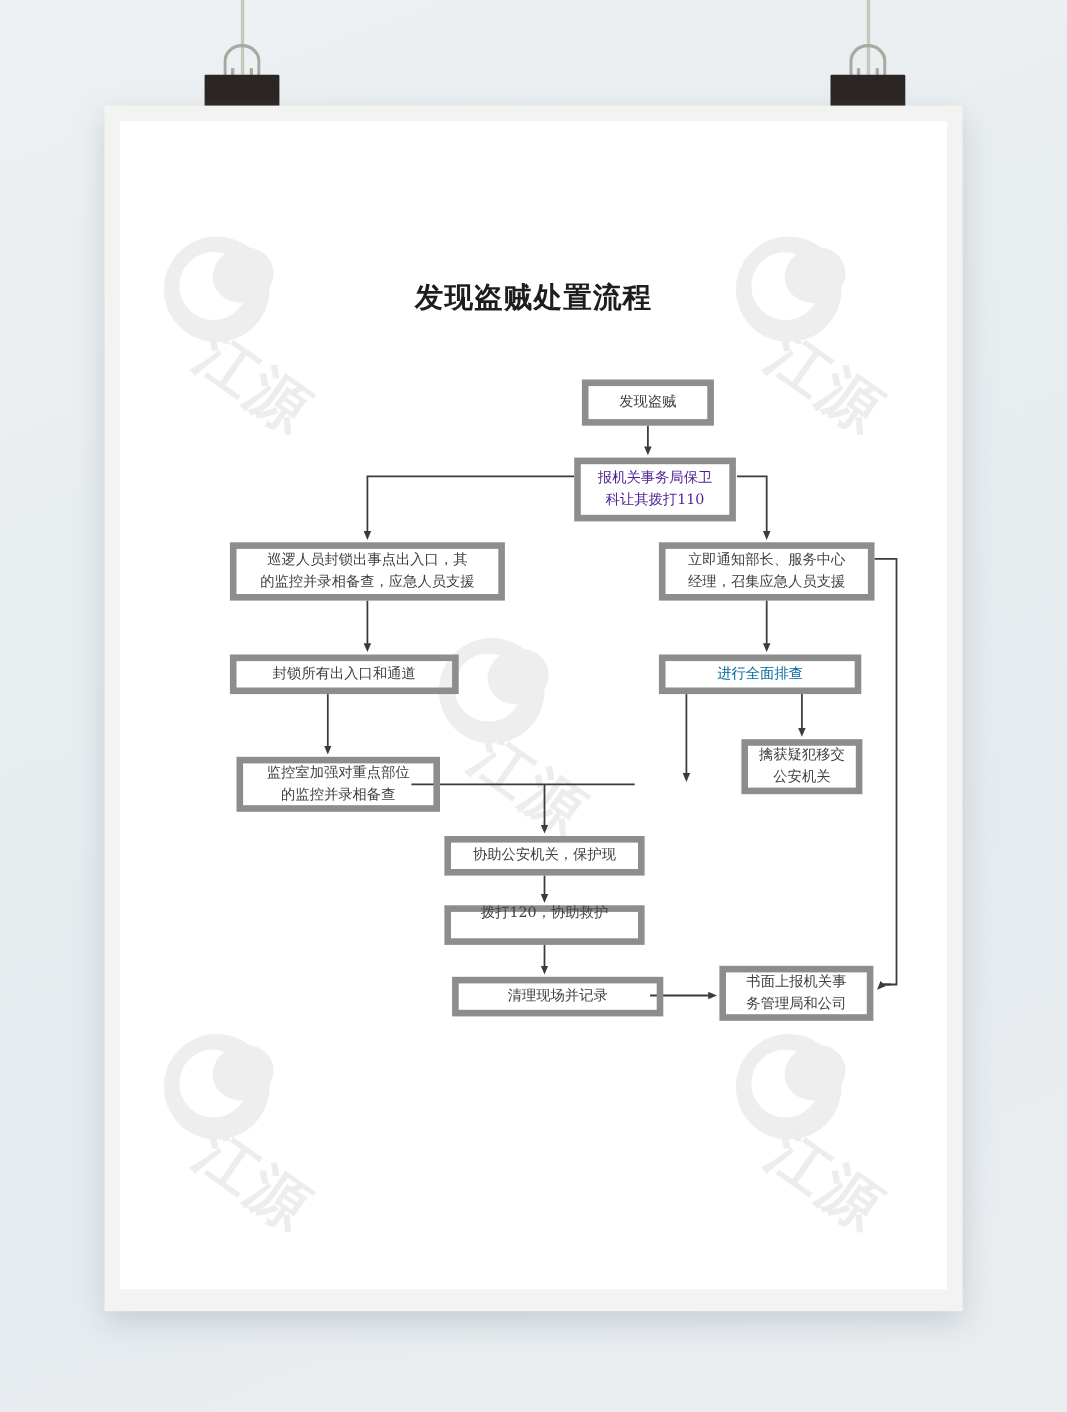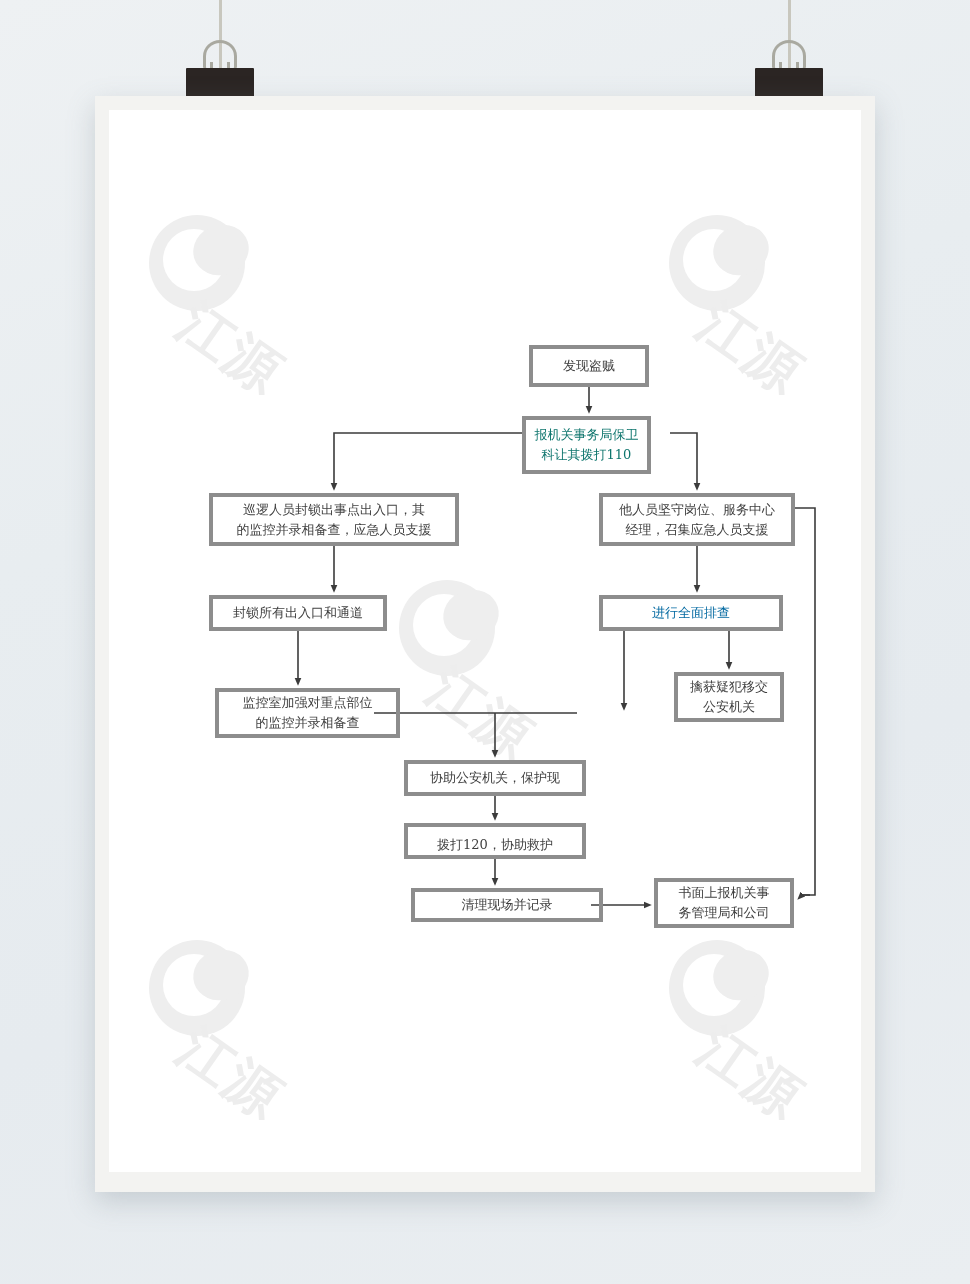--- a/index.html
+++ b/index.html
@@ -165,31 +165,31 @@
   #flow-svg {
     position: absolute;
     left: 0; top: 0;
     width: 752px;
     height: 1062px;
   }
 
   .node {
     position: absolute;
     box-sizing: border-box;
-    border: 4px solid #a3a3a3;
+    border: 6px solid #a3a3a3;
     background: transparent;
     display: flex;
     align-items: center;
     justify-content: center;
     text-align: center;
     font-family: "DejaVu Serif", "Liberation Serif", serif;
     font-size: 13px;
     line-height: 20px;
     color: #3f3f3f;
-    padding: 0 6px;
+    padding: 12px 6px;
   }
   .node span { display: block; width: 100%; }
 </style>
 </head>
 <body>
 
 <div id="scene">
 
   <div class="string left"></div>
   <div class="string right"></div>
@@ -231,20 +231,21 @@
           <div class="wm" style="left: 40px; top: 830px;">
             <div class="logo"></div>
             <div class="wmtext">江源</div>
           </div>
           <div class="wm" style="left: 560px; top: 830px;">
             <div class="logo"></div>
             <div class="wmtext">江源</div>
           </div>
         </div>
 
+      <div id="chart-title">发现盗贼处置流程</div>
 
       <div id="flow">
         <svg id="flow-svg" viewBox="0 0 752 1062">
           <defs>
             <marker id="arrow" markerWidth="9" markerHeight="9" refX="4.2" refY="4" orient="auto" markerUnits="userSpaceOnUse">
               <path d="M0,0.6 L8,4 L0,7.4 z" fill="#3b3b3b"></path>
             </marker>
           </defs>
           <g id="edge-group" stroke="#3b3b3b" stroke-width="1.6" fill="none">
               <path d="M 480 277 L 480 300" marker-end="url(#arrow)"></path>
@@ -264,39 +265,39 @@
               <path d="M 701 785 L 691 785 L 691 785"></path>
               <path d="M 693 785 L 691 787" marker-end="url(#arrow)"></path>
             </g>
         </svg>
         <div id="node-layer">
             <div class="node" style="left: 420px; top: 235px; width: 120px; height: 42px; border-color: rgb(141, 141, 141); color: rgb(63, 63, 63);">
               <span>
                 <div style="font-style:normal">发现盗贼</div>
               </span>
             </div>
-            <div class="node" style="left: 413px; top: 306px; width: 129px; height: 58px; border-color: rgb(141, 141, 141); color: #0f766e;">
+            <div class="node" style="left: 413px; top: 306px; width: 147px; height: 58px; border-color: rgb(141, 141, 141); color: #4c1d95;">
               <span>
                 <div style="font-style:normal">报机关事务局保卫</div>
                 <div style="font-style:normal">科让其拨打110</div>
               </span>
             </div>
             <div class="node" style="left: 100px; top: 383px; width: 250px; height: 53px; border-color: rgb(141, 141, 141); color: rgb(63, 63, 63);">
               <span>
                 <div style="font-style:normal">巡逻人员封锁出事点出入口，其</div>
                 <div style="font-style:normal">的监控并录相备查，应急人员支援</div>
               </span>
             </div>
             <div class="node" style="left: 490px; top: 383px; width: 196px; height: 53px; border-color: rgb(141, 141, 141); color: rgb(63, 63, 63);">
               <span>
-                <div style="font-style:normal">他人员坚守岗位、服务中心</div>
+                <div style="font-style:normal">立即通知部长、服务中心</div>
                 <div style="font-style:normal">经理，召集应急人员支援</div>
               </span>
             </div>
-            <div class="node" style="left: 100px; top: 485px; width: 178px; height: 36px; border-color: rgb(141, 141, 141); color: rgb(63, 63, 63);">
+            <div class="node" style="left: 100px; top: 485px; width: 208px; height: 36px; border-color: rgb(141, 141, 141); color: rgb(63, 63, 63);">
               <span>
                 <div style="font-style:normal">封锁所有出入口和通道</div>
               </span>
             </div>
             <div class="node" style="left: 490px; top: 485px; width: 184px; height: 36px; border-color: rgb(141, 141, 141); color: #0369a1;">
               <span>
                 <div style="font-style:normal">进行全面排查</div>
               </span>
             </div>
             <div class="node" style="left: 565px; top: 562px; width: 110px; height: 50px; border-color: rgb(141, 141, 141); color: rgb(63, 63, 63);">

